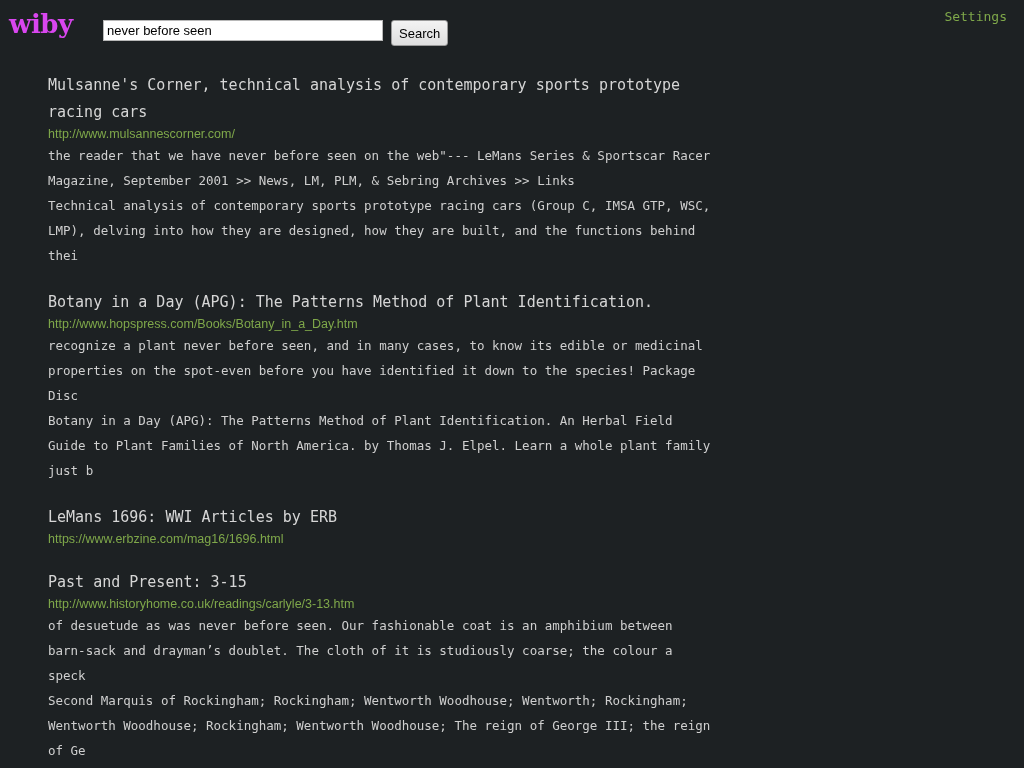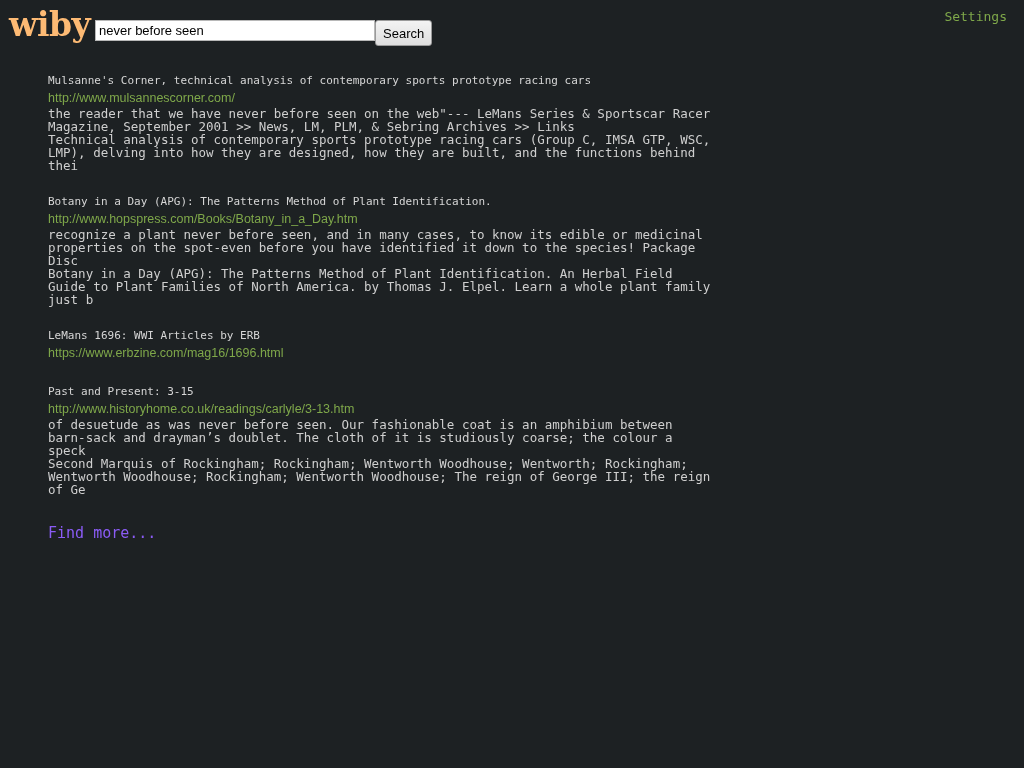--- a/index.html
+++ b/index.html
@@ -19,31 +19,32 @@
   #header {
     position: relative;
     height: 56px;
   }
   #logo {
     position: absolute;
     left: 9px;
     top: 9px;
     font-family: "DejaVu Serif", "Liberation Serif", serif;
     font-weight: bold;
-    font-size: 33px;
+    font-size: 26px;
     line-height: 31px;
-    color: #fdba74;
+    color: #d946ef;
     letter-spacing: -0.5px;
   }
   #search-form {
     position: absolute;
-    left: 95px;
+    left: 103px;
     top: 20px;
     display: flex;
     align-items: flex-start;
+    gap: 8px;
   }
   #search-input {
     width: 272px;
     height: 15px;
     padding: 2px 3px;
     border: 1px solid #b8b8b8;
     background: #ffffff;
     color: #000000;
     font-family: "Liberation Sans", sans-serif;
     font-size: 13px;
@@ -80,40 +81,40 @@
     position: absolute;
     left: 48px;
     top: 72px;
     width: 680px;
   }
   .result {
     margin-bottom: 21px;
   }
   .result-title {
     font-family: "DejaVu Sans Mono", "Liberation Mono", monospace;
-    font-size: 11px;
-    line-height: 18px;
+    font-size: 15px;
+    line-height: 27px;
     color: #d6d6d6;
     text-decoration: none;
     display: block;
     letter-spacing: 0px;
   }
   .result-url {
     font-family: Liberation Sans, sans-serif;
     font-size: 12.5px;
     line-height: 17px;
     color: #7fa84a;
     text-decoration: none;
     display: block;
     word-break: break-all;
   }
   .result-snippet {
     font-family: "DejaVu Sans Mono", "Liberation Mono", monospace;
     font-size: 12.5px;
-    line-height: 13px;
+    line-height: 25px;
     color: #cfcfcf;
     margin: 0;
     white-space: pre-wrap;
   }
   #find-more-wrap {
     margin-top: 27px;
   }
   #find-more {
     font-family: "DejaVu Sans Mono", "Liberation Mono", monospace;
     font-size: 15px;

